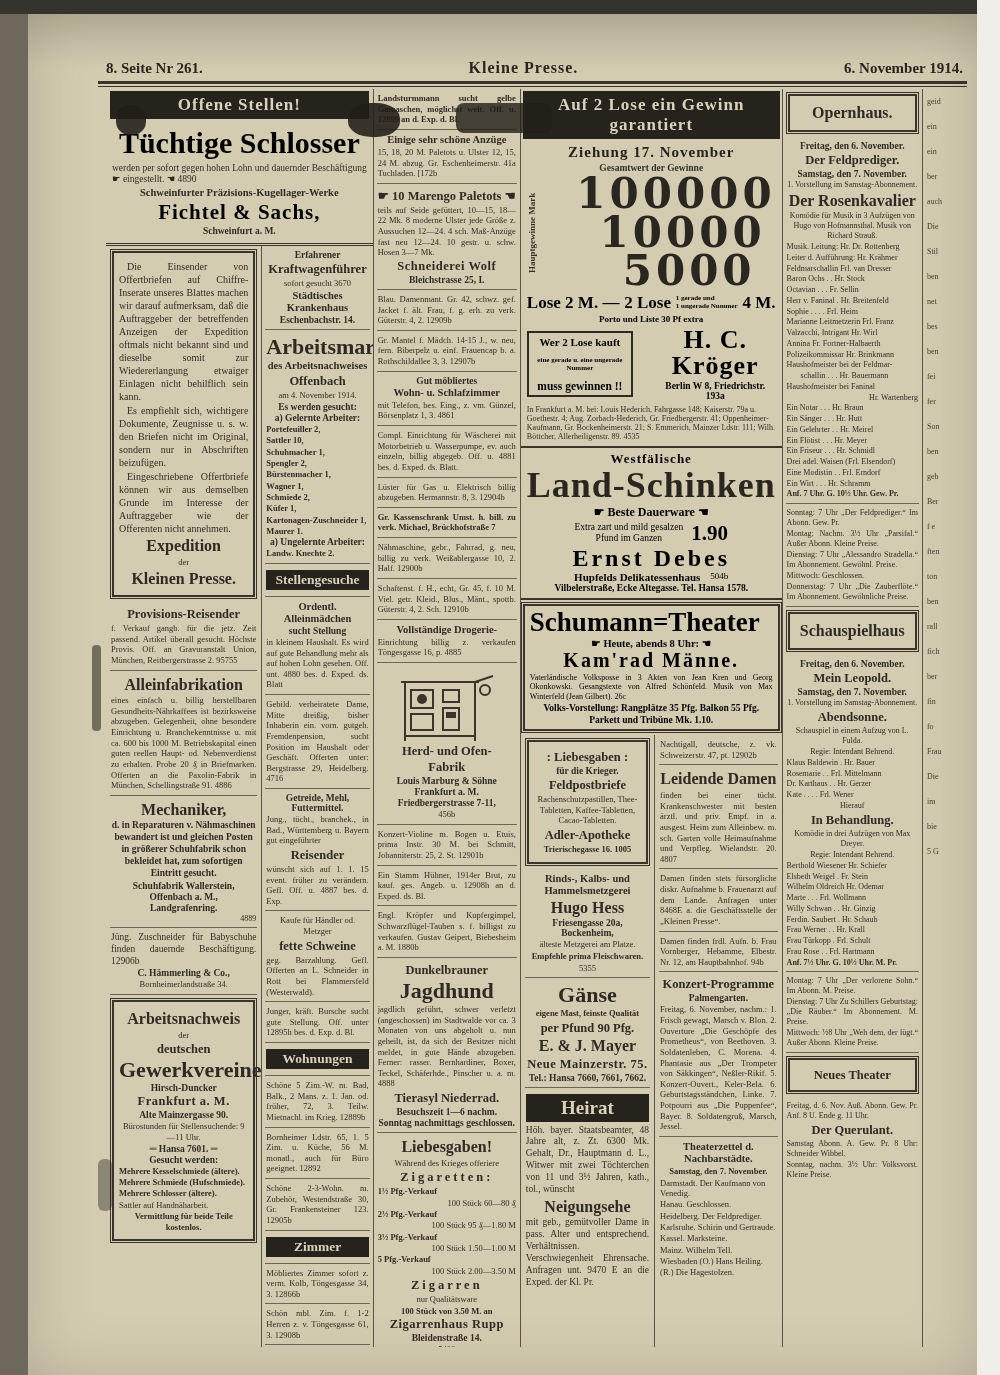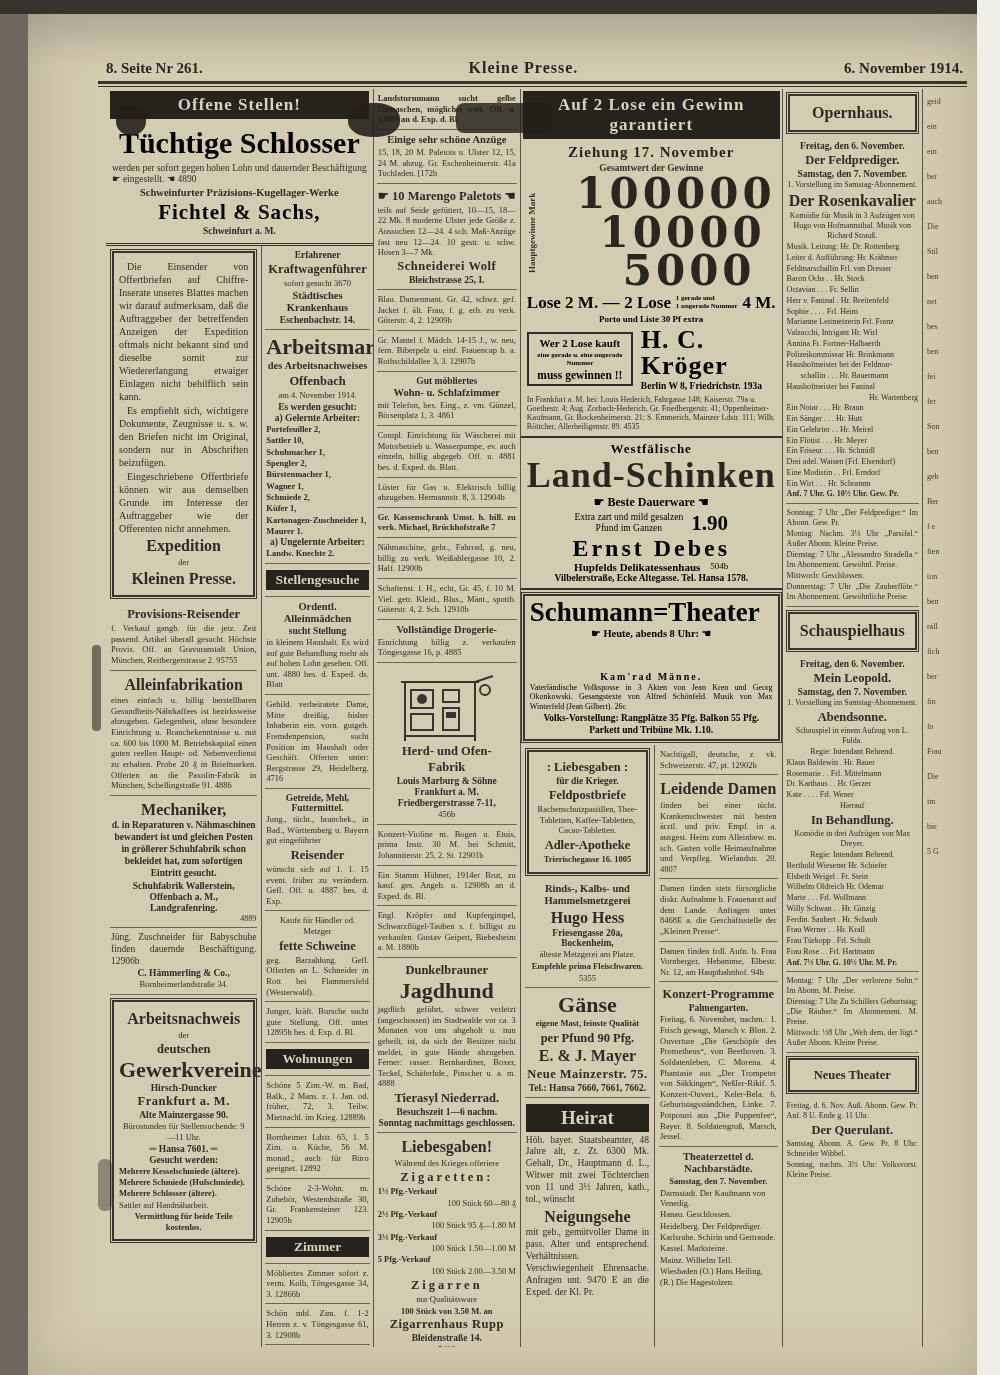--- a/index.html
+++ b/index.html
@@ -75,46 +75,46 @@
   .lot-prizes{display:flex;align-items:center;margin:2px 0;}
   .lot-side{writing-mode:vertical-rl;transform:rotate(180deg);font-size:9px;font-weight:bold;height:110px;text-align:center;color:#33302a;}
   .lot-nums{flex:1;}
   .lot-nums .n{font-weight:bold;font-size:42px;line-height:.92;letter-spacing:4px;text-align:right;color:#2a2720;font-family:"DejaVu Serif",serif;}
   .lot-nums .n2{padding-right:10px;}
   .lot-nums .n3{padding-right:20px;}
   .lot-lose{display:flex;align-items:center;justify-content:space-between;font-weight:bold;margin-top:2px;}
   .lot-lose .big{font-size:17px;}
   .lot-lose .mid{font-size:7px;line-height:1.1;text-align:left;width:62px;}
   .lot-porto{font-size:9px;font-weight:bold;text-align:center;margin:1px 0 3px;}
-  .lot-bottom{display:flex;gap:8px;align-items:center;font-family:Liberation Serif, serif;}
+  .lot-bottom{display:flex;gap:22px;align-items:center;font-family:Liberation Serif, serif;}
   .lot-box{border:2px solid #2f2b24;padding:3px;width:96px;text-align:center;}
   .lot-box .lb1{font-size:11px;font-weight:bold;}
-  .lot-box .lb2{font-size:7px;font-weight:bold;margin:2px 0;}
+  .lot-box .lb2{font-size:7px;font-weight:bold;margin:8px 0;}
   .lot-box .lb3{font-size:11.5px;font-weight:bold;}
-  .lot-firm{flex:1;}
+  .lot-firm{flex:1;text-align:center;}
   .lot-firm .lf{font-size:26px;font-weight:bold;letter-spacing:1px;line-height:1;}
   .lot-firm .lfa{font-size:9.5px;font-weight:bold;margin-top:2px;}
   .lot-agents{margin-top:4px;font-size:8px;}
 
   .schinken{padding:3px 4px 5px;border-bottom:2px solid #3a352c;}
   .sch-region{font-size:13px;font-weight:bold;text-align:center;letter-spacing:1px;}
   .sch-title{font-size:36px;font-weight:bold;text-align:center;line-height:1;letter-spacing:1px;color:#2a2720;}
   .sch-tag{font-size:12px;font-weight:bold;text-align:center;margin-top:2px;}
   .sch-desc{display:flex;justify-content:center;align-items:center;gap:8px;margin-top:1px;}
   .sch-desc .d{font-size:9.5px;text-align:center;line-height:1.15;}
   .sch-desc .price{font-size:21px;font-weight:bold;}
   .sch-firm{font-size:24px;font-weight:bold;text-align:center;letter-spacing:3px;line-height:1.05;}
   .sch-subrow{display:flex;justify-content:center;gap:10px;font-size:11px;font-weight:bold;}
   .sch-subrow .code{font-weight:normal;font-size:9px;}
   .sch-addr{font-size:9.5px;text-align:center;font-weight:bold;}
 
   .schumann{border:2px solid #3a352c;box-shadow:0 0 0 1px #d4ccb1,0 0 0 2px #3a352c;margin:4px 2px;padding:3px 5px;}
   .shm-title{font-size:27px;font-weight:bold;text-align:left;line-height:1.02;}
   .shm-when{font-size:10.5px;font-weight:bold;text-align:center;}
-  .shm-piece{font-size:10px;font-weight:bold;text-align:center;letter-spacing:2px;margin-top:32px;}
+  .shm-piece{font-size:20px;font-weight:bold;text-align:center;letter-spacing:2px;}
   .shm-desc{font-size:8px;line-height:1.2;text-align:justify;margin-top:1px;}
   .shm-prices{font-size:9.5px;font-weight:bold;text-align:center;margin-top:2px;line-height:1.2;}
 
   .stove{display:block;margin:2px auto;}
   .frag{font-size:8px;line-height:25px;color:#413b30;white-space:nowrap;}
 
   .smudge{position:absolute;background:#211e18;border-radius:45%;opacity:.88;z-index:4;}
   .s1{left:88px;top:96px;width:30px;height:30px;}
   .s2{left:320px;top:94px;width:52px;height:34px;}
   .s3{left:428px;top:94px;width:96px;height:30px;border-radius:8px;opacity:.8;}

